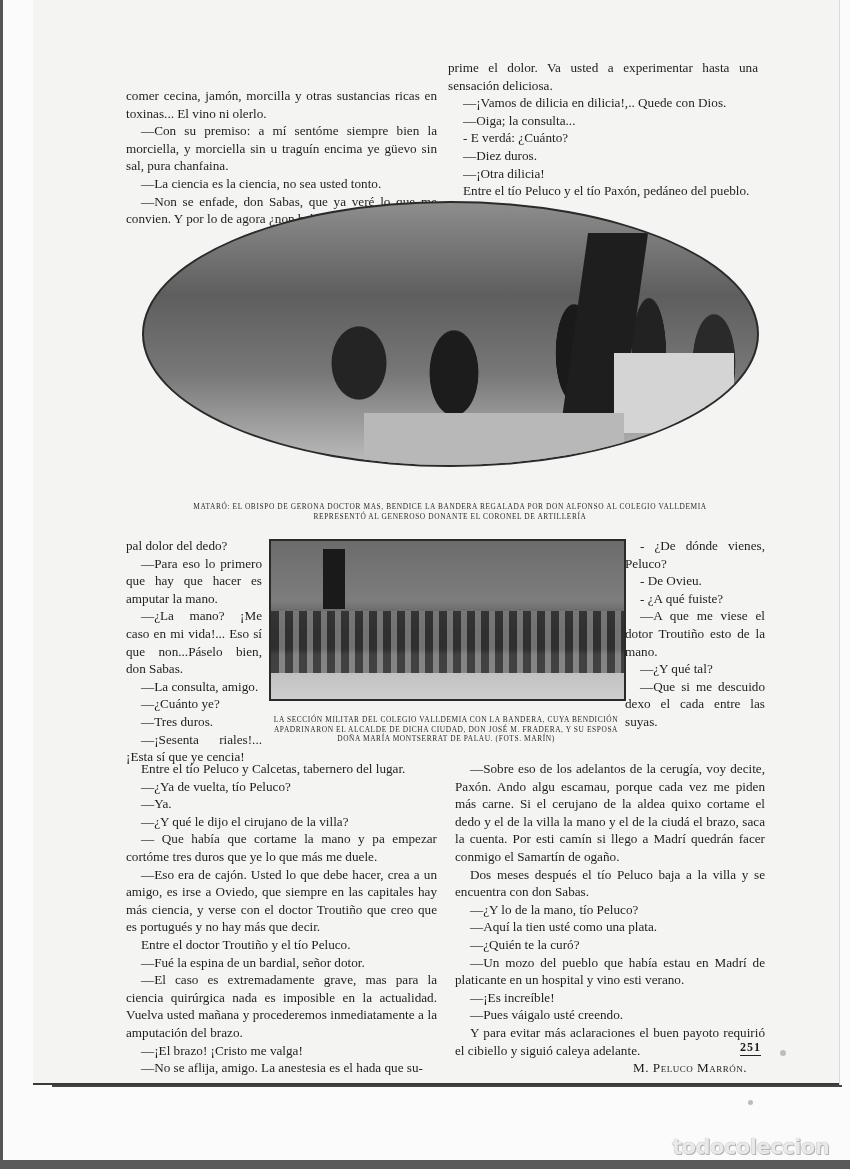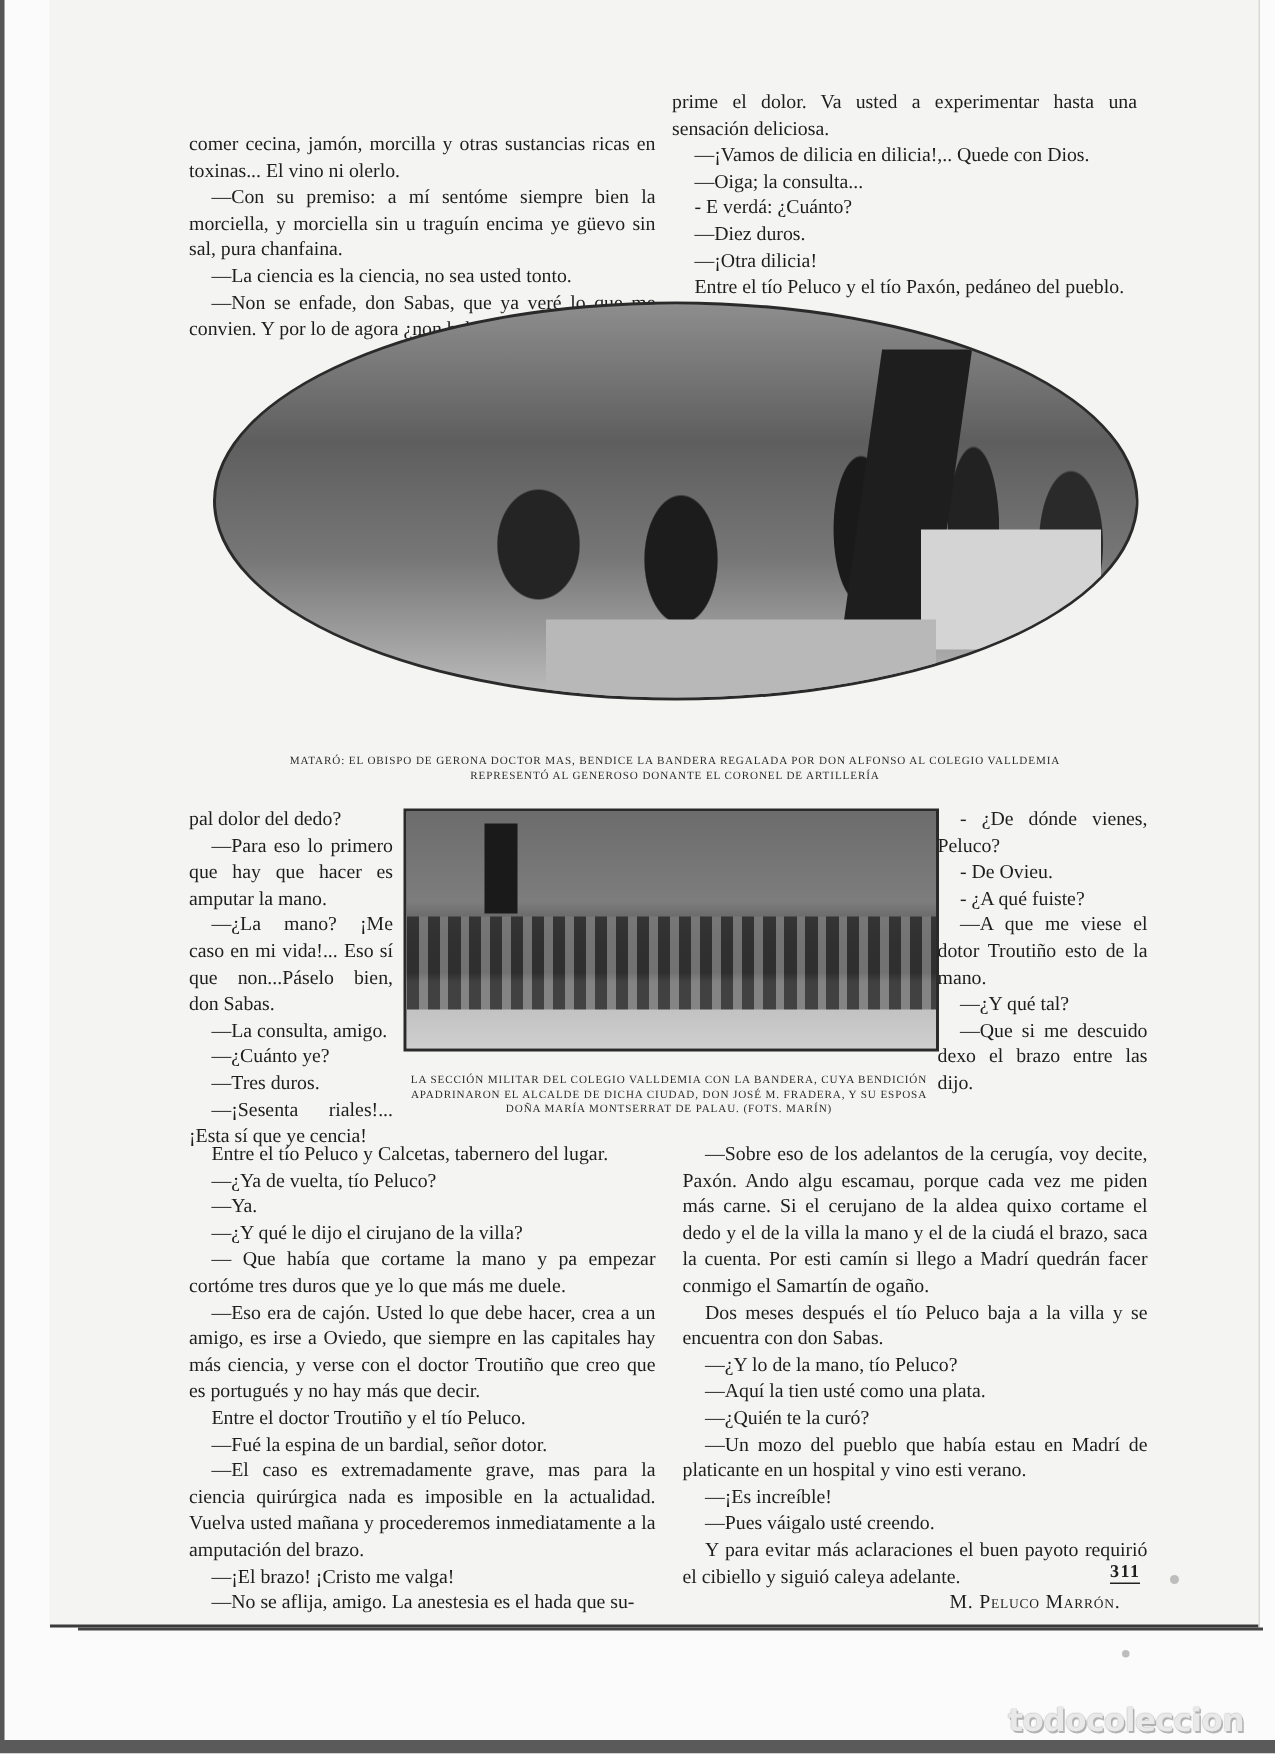--- a/index.html
+++ b/index.html
@@ -114,21 +114,21 @@
   <div>apadrinaron el alcalde de dicha ciudad, don José M. Fradera, y su esposa</div>
   <div>doña María Montserrat de Palau. (Fots. Marín)</div>
 </div>
 
 <div class="col" style="left:625px; top:537px; width:140px;">
   <p>- ¿De dónde vienes, Peluco?</p>
   <p>- De Ovieu.</p>
   <p>- ¿A qué fuiste?</p>
   <p>—A que me viese el dotor Troutiño esto de la mano.</p>
   <p>—¿Y qué tal?</p>
-  <p>—Que si me descuido dexo el brazo entre las dijo.</p>
+  <p>—Que si me descuido dexo el cada entre las suyas.</p>
 </div>
 
 <div class="col" style="left:126px; top:760px; width:311px;">
   <p>Entre el tío Peluco y Calcetas, tabernero del lugar.</p>
   <p>—¿Ya de vuelta, tío Peluco?</p>
   <p>—Ya.</p>
   <p>—¿Y qué le dijo el cirujano de la villa?</p>
   <p>— Que había que cortame la mano y pa empezar cortóme tres duros que ye lo que más me duele.</p>
   <p>—Eso era de cajón. Usted lo que debe hacer, crea a un amigo, es irse a Oviedo, que siempre en las capitales hay más ciencia, y verse con el doctor Troutiño que creo que es portugués y no hay más que decir.</p>
   <p>Entre el doctor Troutiño y el tío Peluco.</p>
@@ -144,19 +144,19 @@
   <p>—¿Y lo de la mano, tío Peluco?</p>
   <p>—Aquí la tien usté como una plata.</p>
   <p>—¿Quién te la curó?</p>
   <p>—Un mozo del pueblo que había estau en Madrí de platicante en un hospital y vino esti verano.</p>
   <p>—¡Es increíble!</p>
   <p>—Pues váigalo usté creendo.</p>
   <p>Y para evitar más aclaraciones el buen payoto requirió el cibiello y siguió caleya adelante.</p>
   <p class="right sc" style="padding-right:18px;">M. Peluco Marrón.</p>
 </div>
 
-<div class="folio">311</div>
+<div class="folio">251</div>
 
 <div class="speck" style="left:780px; top:1050px;"></div>
 <div class="speck" style="left:748px; top:1100px; width:5px; height:5px;"></div>
 
 <div class="watermark">todocoleccion</div>
 <div class="bottom-bar"></div>
 
 </body></html>

